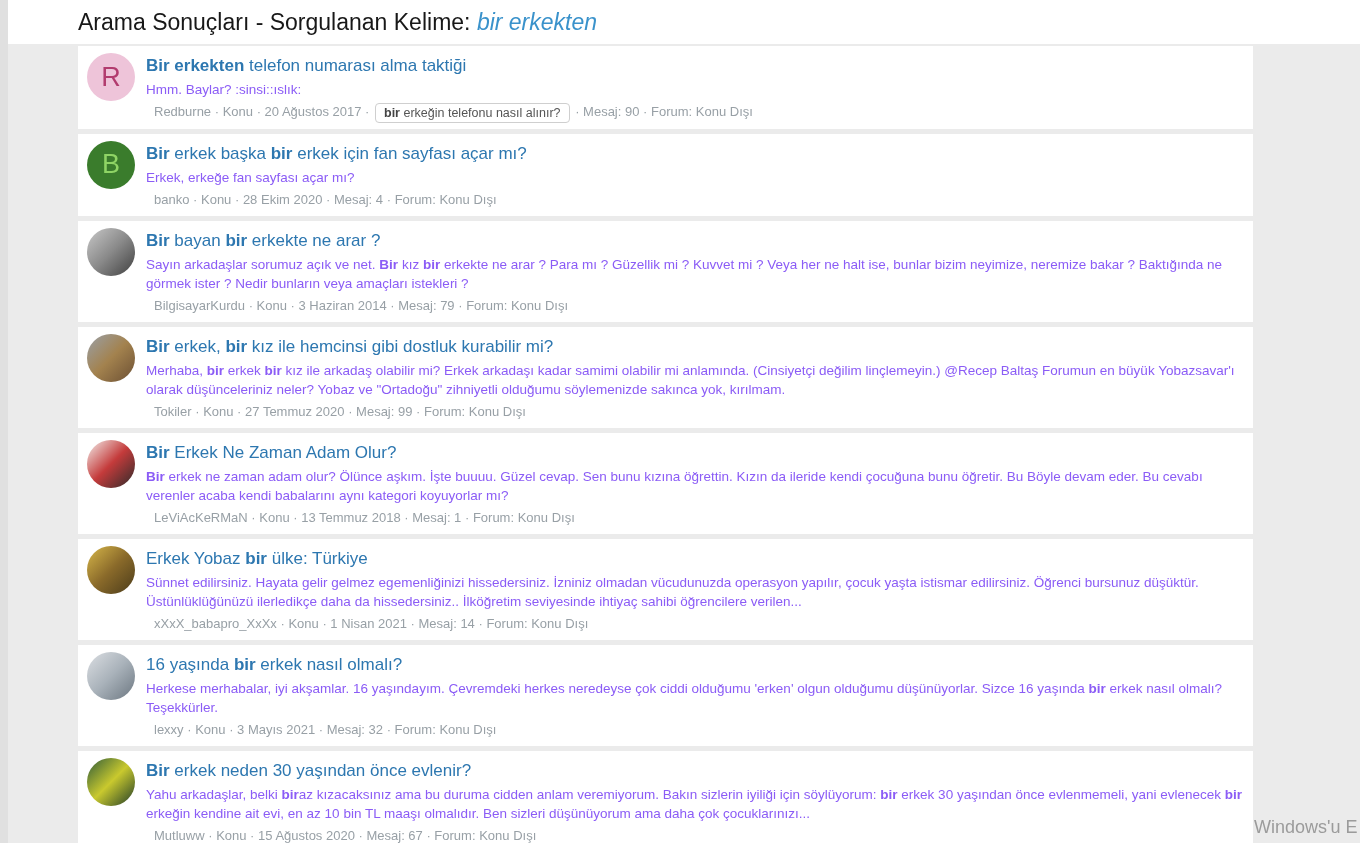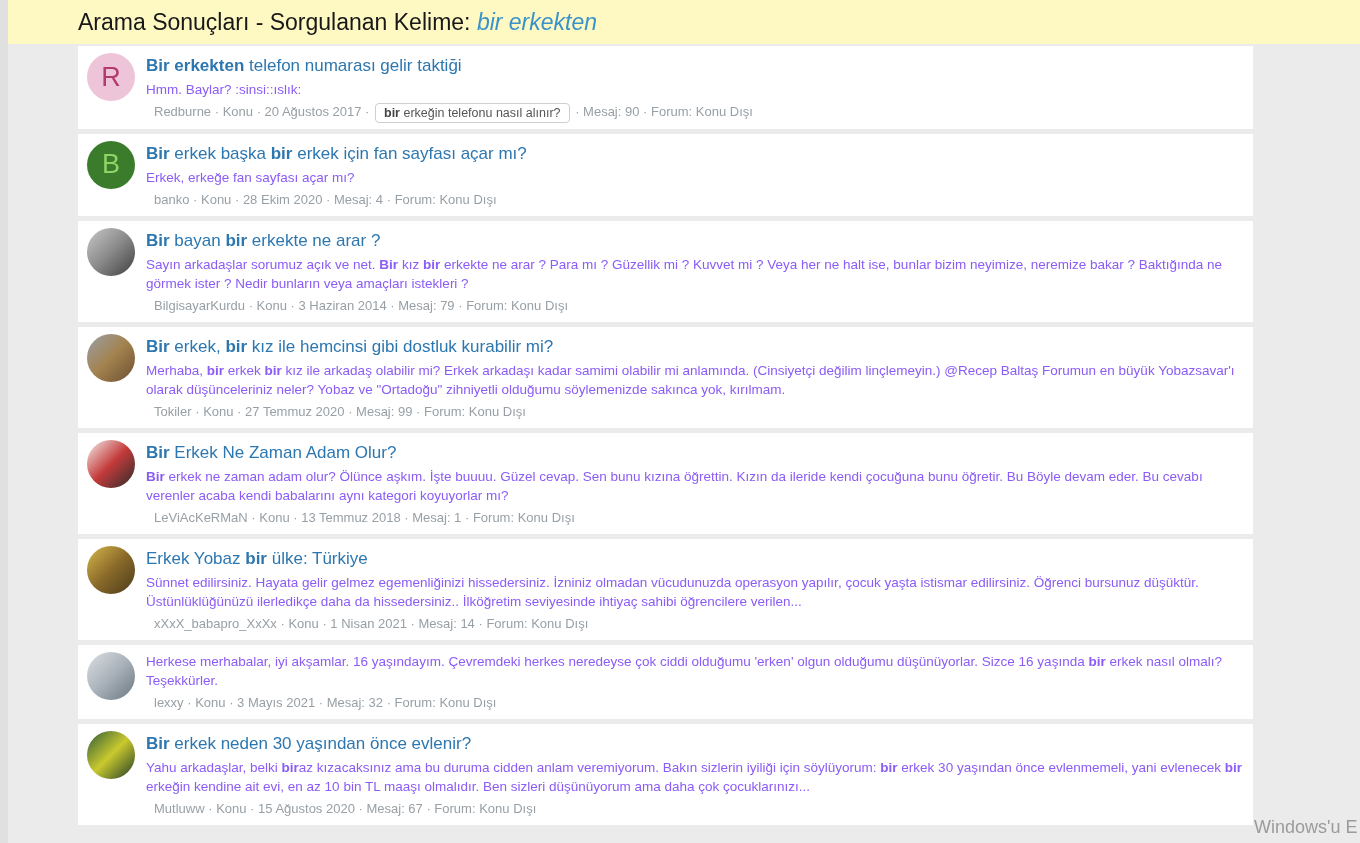--- a/index.html
+++ b/index.html
@@ -3,21 +3,21 @@
 <meta charset="utf-8">
 <style>
   html,body{margin:0;padding:0;}
   body{
     width:1360px;height:843px;overflow:hidden;position:relative;
     background:#ebebeb;
     font-family:"Liberation Sans","DejaVu Sans",sans-serif;
     -webkit-font-smoothing:antialiased;
   }
   .left-edge{position:absolute;left:0;top:0;width:8px;height:843px;background:#e0e0e0;z-index:6;}
-  .page-header{background:#fef9c3;height:44px;display:flex;align-items:center;padding-left:78px;}
+  .page-header{background:#ffffff;height:44px;display:flex;align-items:center;padding-left:78px;}
   .page-title{font-size:23px;font-weight:400;color:#181818;margin:0;white-space:nowrap;}
   .page-title .query{color:#3a92cb;font-style:italic;}
   .results{margin:2px 0 0 78px;width:1175px;}
   .row{
     display:flex;background:#ffffff;margin-bottom:5px;
     padding:7px 10px 6px 9px;gap:11px;align-items:flex-start;
   }
   .avatar{
     width:48px;height:48px;border-radius:50%;flex:none;
     display:flex;align-items:center;justify-content:center;
@@ -53,21 +53,21 @@
 <div class="left-edge"></div>
 
 <header class="page-header">
   <h1 class="page-title"><span>Arama Sonuçları - Sorgulanan Kelime: </span><em class="query">bir erkekten</em></h1>
 </header>
 
 <main class="results" id="results">
   <article class="row">
     <a class="avatar" style="background: rgb(238, 196, 217); color: rgb(178, 59, 110);">R</a>
     <div class="content">
-      <a class="title"><b>Bir erkekten</b><span> telefon numarası gelir taktiği</span></a>
+      <a class="title"><b>Bir erkekten</b><span> telefon numarası alma taktiği</span></a>
       <div class="snippet"><span>Hmm. Baylar? :sinsi::ıslık:</span></div>
       <div class="meta"><a class="meta-user">Redburne</a><span> · Konu · 20 Ağustos 2017</span><span> · </span><span class="tag"><b>bir</b><span> erkeğin telefonu nasıl alınır?</span></span><span> · </span><span>Mesaj: 90 · Forum: Konu Dışı</span></div>
     </div>
   </article>
 
   <article class="row">
     <a class="avatar" style="background: rgb(58, 124, 44); color: rgb(143, 212, 101);">B</a>
     <div class="content">
       <a class="title"><b>Bir</b><span> erkek başka </span><b>bir</b><span> erkek için fan sayfası açar mı?</span></a>
       <div class="snippet"><span>Erkek, erkeğe fan sayfası açar mı?</span></div>
@@ -107,20 +107,21 @@
     <div class="content">
       <a class="title"><span>Erkek Yobaz </span><b>bir</b><span> ülke: Türkiye</span></a>
       <div class="snippet"><span>Sünnet edilirsiniz. Hayata gelir gelmez egemenliğinizi hissedersiniz. İzniniz olmadan vücudunuzda operasyon yapılır, çocuk yaşta istismar edilirsiniz. Öğrenci bursunuz düşüktür. Üstünlüklüğünüzü ilerledikçe daha da hissedersiniz.. İlköğretim seviyesinde ihtiyaç sahibi öğrencilere verilen...</span></div>
       <div class="meta"><a class="meta-user">xXxX_babapro_XxXx</a><span> · Konu · 1 Nisan 2021</span><span> · Mesaj: 14 · Forum: Konu Dışı</span></div>
     </div>
   </article>
 
   <article class="row">
     <a class="avatar" style="background: linear-gradient(135deg, rgb(220, 223, 227), rgb(169, 178, 186), rgb(107, 118, 128));"></a>
     <div class="content">
+      <a class="title"><span>16 yaşında </span><b>bir</b><span> erkek nasıl olmalı?</span></a>
       <div class="snippet"><span>Herkese merhabalar, iyi akşamlar. 16 yaşındayım. Çevremdeki herkes neredeyse çok ciddi olduğumu 'erken' olgun olduğumu düşünüyorlar. Sizce 16 yaşında </span><b>bir</b><span> erkek nasıl olmalı? Teşekkürler.</span></div>
       <div class="meta"><a class="meta-user">lexxy</a><span> · Konu · 3 Mayıs 2021</span><span> · Mesaj: 32 · Forum: Konu Dışı</span></div>
     </div>
   </article>
 
   <article class="row">
     <a class="avatar" style="background: linear-gradient(135deg, rgb(46, 90, 58), rgb(201, 201, 46), rgb(30, 58, 40));"></a>
     <div class="content">
       <a class="title"><b>Bir</b><span> erkek neden 30 yaşından önce evlenir?</span></a>
       <div class="snippet"><span>Yahu arkadaşlar, belki </span><b>bir</b><span>az kızacaksınız ama bu duruma cidden anlam veremiyorum. Bakın sizlerin iyiliği için söylüyorum: </span><b>bir</b><span> erkek 30 yaşından önce evlenmemeli, yani evlenecek </span><b>bir</b><span> erkeğin kendine ait evi, en az 10 bin TL maaşı olmalıdır. Ben sizleri düşünüyorum ama daha çok çocuklarınızı...</span></div>

